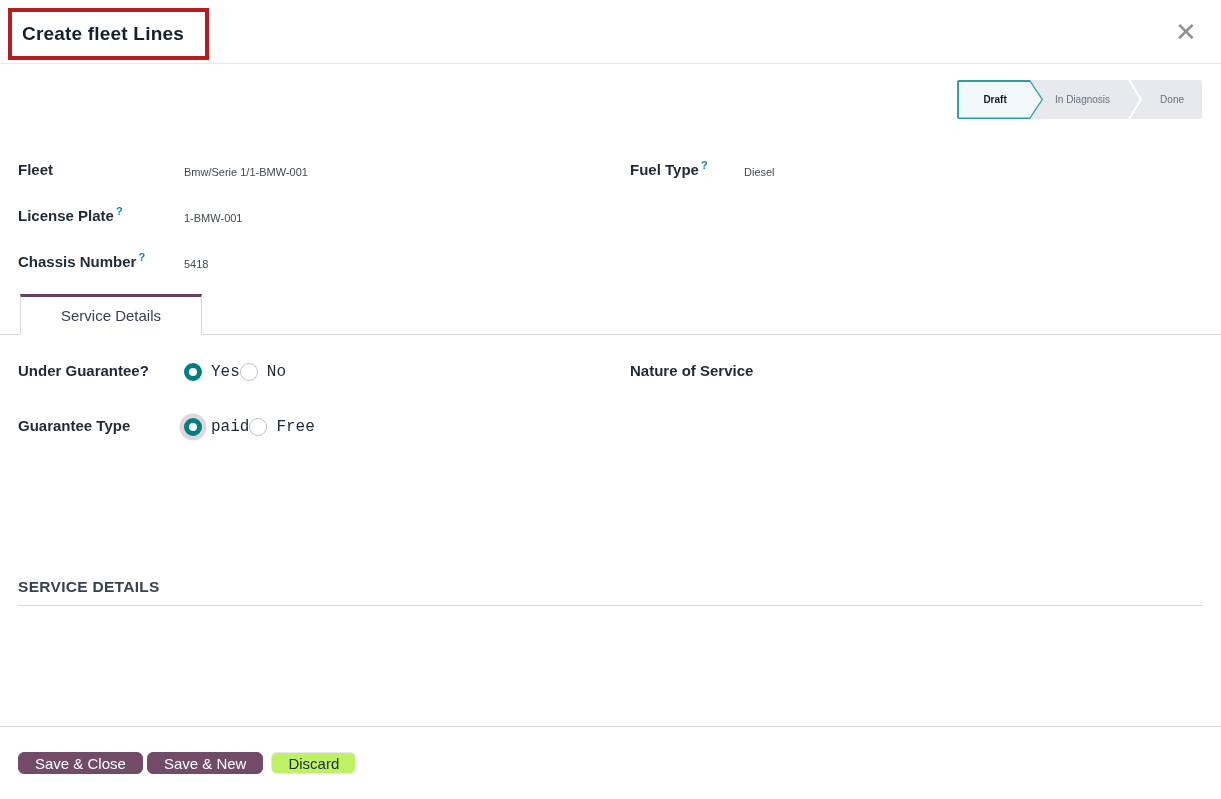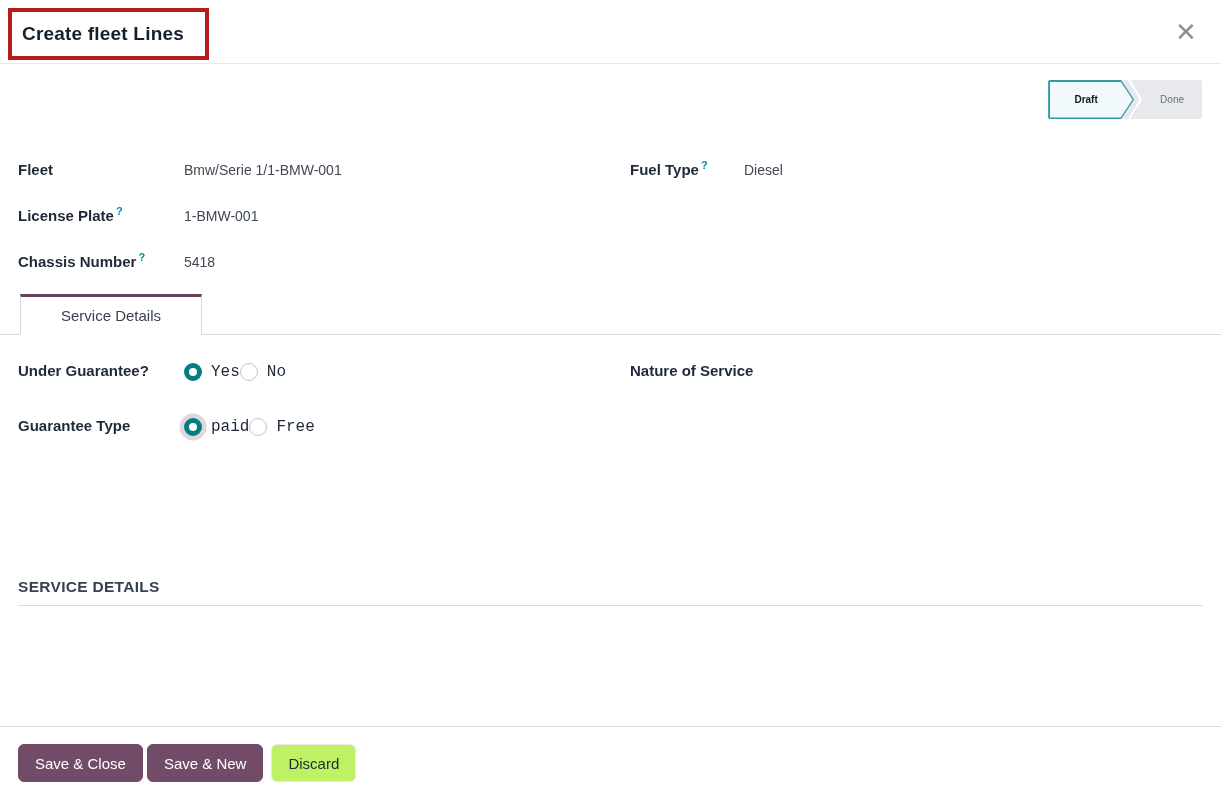--- a/index.html
+++ b/index.html
@@ -30,21 +30,21 @@
   .step-plain { padding:0 18px; }
   .sep { display:flex; align-items:center; }
 
   
   .form-area { position:absolute; left:18px; right:18px; top:132px; }
   .form-grid { display:grid; grid-template-columns:612px 1fr; }
   .field-row { display:flex; align-items:flex-end; height:46px; }
   .field-label { width:166px; font-size:15px; font-weight:700; color:#1f2937; flex:none; }
   .col-right .field-label { width:114px; }
   .field-label sup { color:#0b899b; font-size:11px; font-weight:700; margin-left:2px; }
-  .field-value { font-size:14px; color:#404854; }
+  .field-value { font-size:11px; color:#404854; }
 
   
   .tabs { position:absolute; left:0; right:0; top:294px; height:41px; border-bottom:1px solid #d8dadd;
           padding-left:20px; display:flex; }
   .tab { height:41px; margin-bottom:-1px; padding:0 40px; display:flex; align-items:center;
          font-size:15px; color:#374151; background:#fff; cursor:pointer;
          border-top:3px solid #65435c; border-left:1px solid #d8dadd; border-right:1px solid #d8dadd;
          border-bottom:1px solid #fff; }
 
   
@@ -63,21 +63,21 @@
   .nature-label { padding-top:10px; }
 
   
   .section-block { position:absolute; left:18px; right:18px; top:578px; }
   .section-title { font-size:15.5px; font-weight:700; color:#374151; letter-spacing:.3px; padding-bottom:9px; }
   .section-rule { border:none; border-top:1px solid #d8dadd; }
 
   
   .modal-footer { position:absolute; left:0; right:0; bottom:0; height:73px; border-top:1px solid #d9dbdf;
                   display:flex; align-items:center; padding-left:18px; gap:4px; }
-  .btn { height:38px; padding:0 16px; font-size:15px; border-radius:6px; border:1px solid transparent;
+  .btn { height:22px; padding:0 16px; font-size:15px; border-radius:6px; border:1px solid transparent;
          cursor:pointer; font-family:inherit; font-weight:400; }
   .btn-primary { background:#714B67; border-color:#714B67; color:#fff; }
   .btn-secondary { background:#bef264; border-color:#e7e9ed; color:#1f2937; margin-left:4px; }
 </style>
 </head>
 <body>
 
 <div class="page">
 
   <div class="modal-header">
@@ -85,20 +85,23 @@
       <h1 class="modal-title">Create fleet Lines</h1>
     </div>
     <button class="close-btn">✕</button>
   </div>
 
   <div class="statusbar">
     <div class="step step-active">
       <span class="arrow-outer"></span>
       <span class="arrow-inner"></span>
       <span class="step-label">Draft</span>
+    </div>
+    <div class="step step-plain">
+      <span>In Diagnosis</span>
     </div>
     <div class="sep">
       <svg width="14" height="39" viewBox="0 0 14 39">
           <path d="M1 0 L13 19.5 L1 39" fill="none" stroke="#ffffff" stroke-width="2"></path>
         </svg>
     </div>
     <div class="step step-plain">
       <span>Done</span>
     </div>
   </div>

